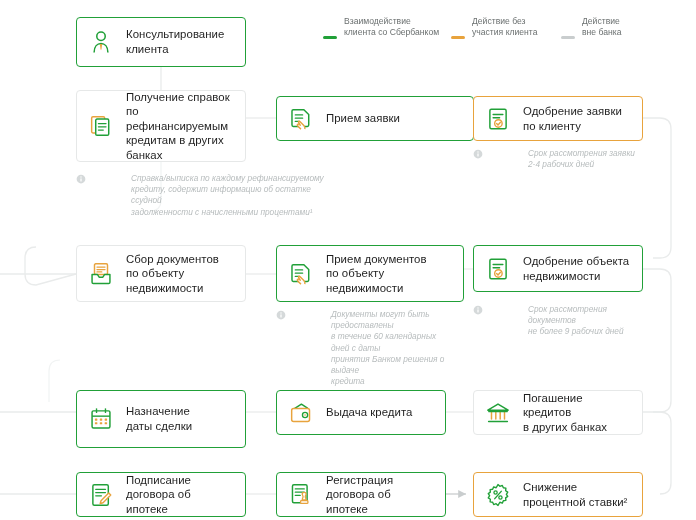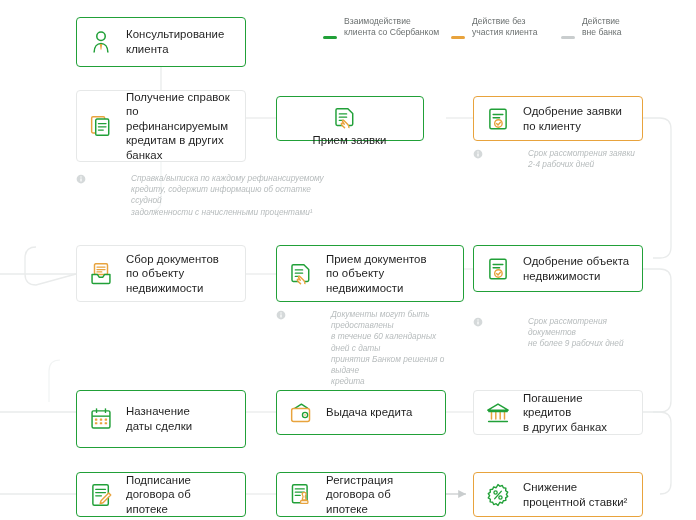--- a/index.html
+++ b/index.html
@@ -172,21 +172,21 @@
             </g>
           </svg>
         </span>
         <div class="lbl">
           <div>Получение справок</div>
           <div>по рефинансируемым</div>
           <div>кредитам в других</div>
           <div>банках</div>
         </div>
       </div>
-      <div class="card green" style="left: 276px; top: 96px; width: 148px; height: 45px; flex-direction: column;">
+      <div class="card green" style="left: 276px; top: 96px; width: 198px; height: 45px;">
         <span class="ico">
           <svg viewBox="0 0 32 32" width="26" height="28">
             <path d="M6.5 4.5h13l6 6v13a1.6 1.6 0 0 1-1.6 1.6H6.5A1.6 1.6 0 0 1 4.9 23.5V6.1A1.6 1.6 0 0 1 6.5 4.5z" fill="#fff" stroke="#21a038" stroke-width="1.8"></path>
             <g stroke="#21a038" stroke-width="1.6" stroke-linecap="round">
               <path d="M9 11h9"></path>
               <path d="M9 15h9"></path>
               <path d="M9 19h5"></path>
             </g>
             <path d="M16 28.5c-1.8-1.4-3.6-3-4.4-4.6-.5-1 .6-2 1.6-1.4l2 1.2-2.2-3.6c-.6-1 .7-2 1.6-1.1l4.6 4.8c1.4 1.5 2 3 1.6 4.7" fill="#fff" stroke="#e8a33d" stroke-width="1.7" stroke-linejoin="round"></path>
           </svg>
@@ -401,21 +401,21 @@
             <circle cx="8" cy="4.7" r="1.1" fill="#fff"></circle>
             <rect x="7" y="6.8" width="2" height="5.2" rx="1" fill="#fff"></rect>
           </svg></span>
         <div>
           <div>Документы могут быть предоставлены</div>
           <div>в течение 60 календарных дней с даты</div>
           <div>принятия Банком решения о выдаче</div>
           <div>кредита</div>
         </div>
       </div>
-      <div class="note" style="left: 473px; top: 316px; width: 180px;">
+      <div class="note" style="left: 473px; top: 304px; width: 180px;">
         <span class="ni"><svg viewBox="0 0 16 16" width="10" height="10">
             <circle cx="8" cy="8" r="7" fill="#d5d9da"></circle>
             <circle cx="8" cy="4.7" r="1.1" fill="#fff"></circle>
             <rect x="7" y="6.8" width="2" height="5.2" rx="1" fill="#fff"></rect>
           </svg></span>
         <div>
           <div>Срок рассмотрения документов</div>
           <div>не более 9 рабочих дней</div>
         </div>
       </div>

